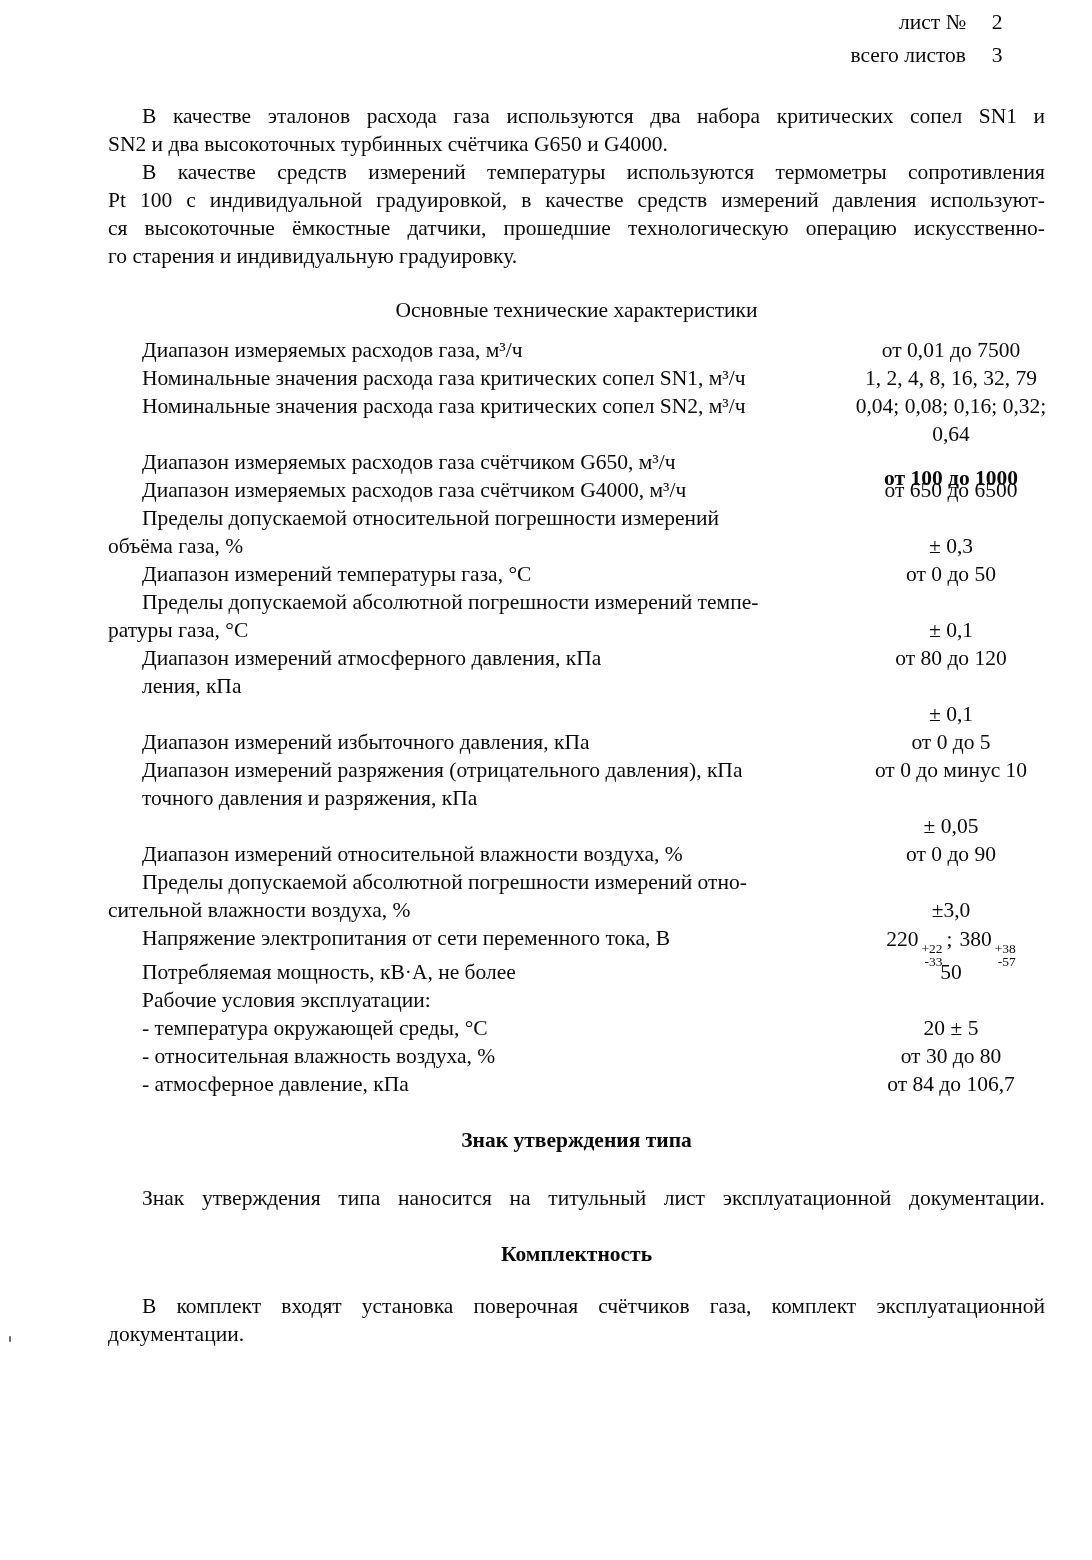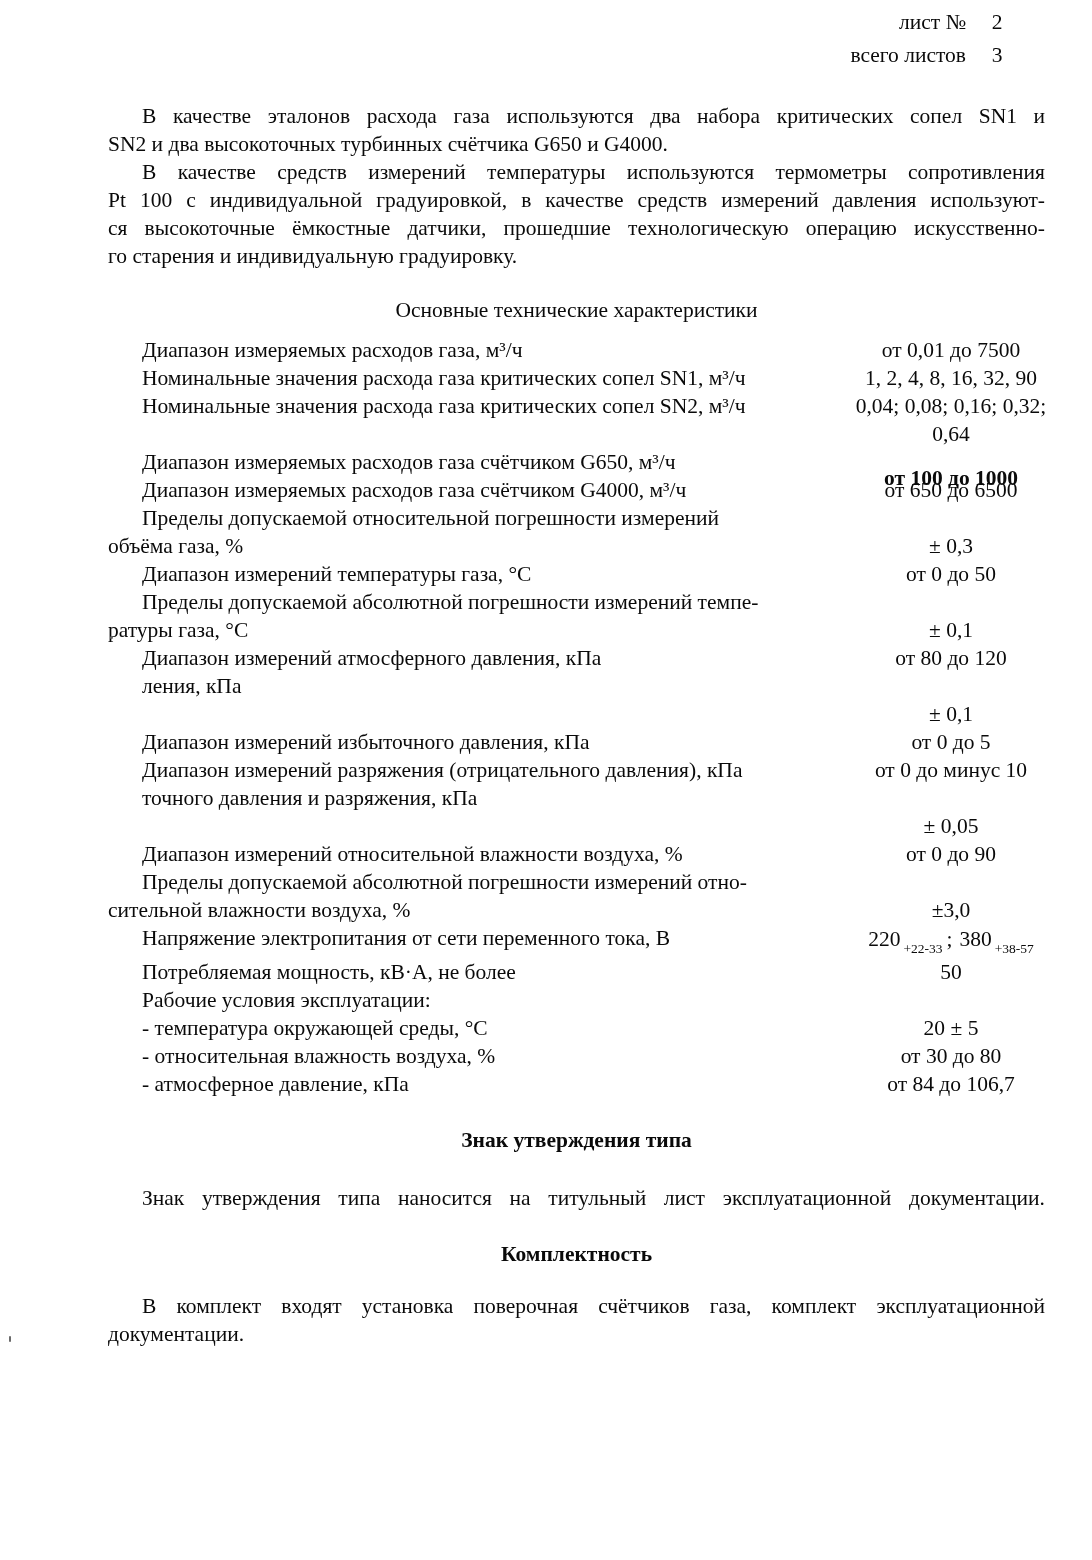--- a/index.html
+++ b/index.html
@@ -33,21 +33,21 @@
   #specs-table{position:absolute;top:336px;left:108px;width:937px;}
   .spec-row{position:relative;}
   .spec-label .tline{white-space:nowrap;}
   .spec-label .tline:first-child{text-indent:34px;}
   .spec-value{
     position:absolute;left:726px;width:234px;text-align:center;
   }
   .spec-value .tline{white-space:nowrap;}
   
   .vstack{
-    display:inline-flex;flex-direction:row;align-items:flex-start;
+    display:inline-flex;flex-direction:column;align-items:flex-end;
     font-size:13.5px;line-height:13px;vertical-align:-7px;margin-left:3px;margin-top:18px;
   }
   .vsep{margin:0 7px 0 4px;}
   
   .artifact{position:absolute;background:#6a6a6a;border-radius:50%;}
 </style>
 </head>
 <body>
 
 <div class="page">
@@ -85,21 +85,21 @@
         </div>
         <div class="spec-value" style="top: 0px;">
           <div class="tline">от 0,01 до 7500</div>
         </div>
       </div>
       <div class="spec-row" style="min-height: 28px;">
         <div class="spec-label">
           <div class="tline">Номинальные значения расхода газа критических сопел SN1, м³/ч</div>
         </div>
         <div class="spec-value" style="top: 0px;">
-          <div class="tline">1, 2, 4, 8, 16, 32, 90</div>
+          <div class="tline">1, 2, 4, 8, 16, 32, 79</div>
         </div>
       </div>
       <div class="spec-row" style="min-height: 56px;">
         <div class="spec-label">
           <div class="tline">Номинальные значения расхода газа критических сопел SN2, м³/ч</div>
         </div>
         <div class="spec-value" style="top: 0px;">
           <div class="tline">0,04; 0,08; 0,16; 0,32;</div>
           <div class="tline">0,64</div>
         </div>

